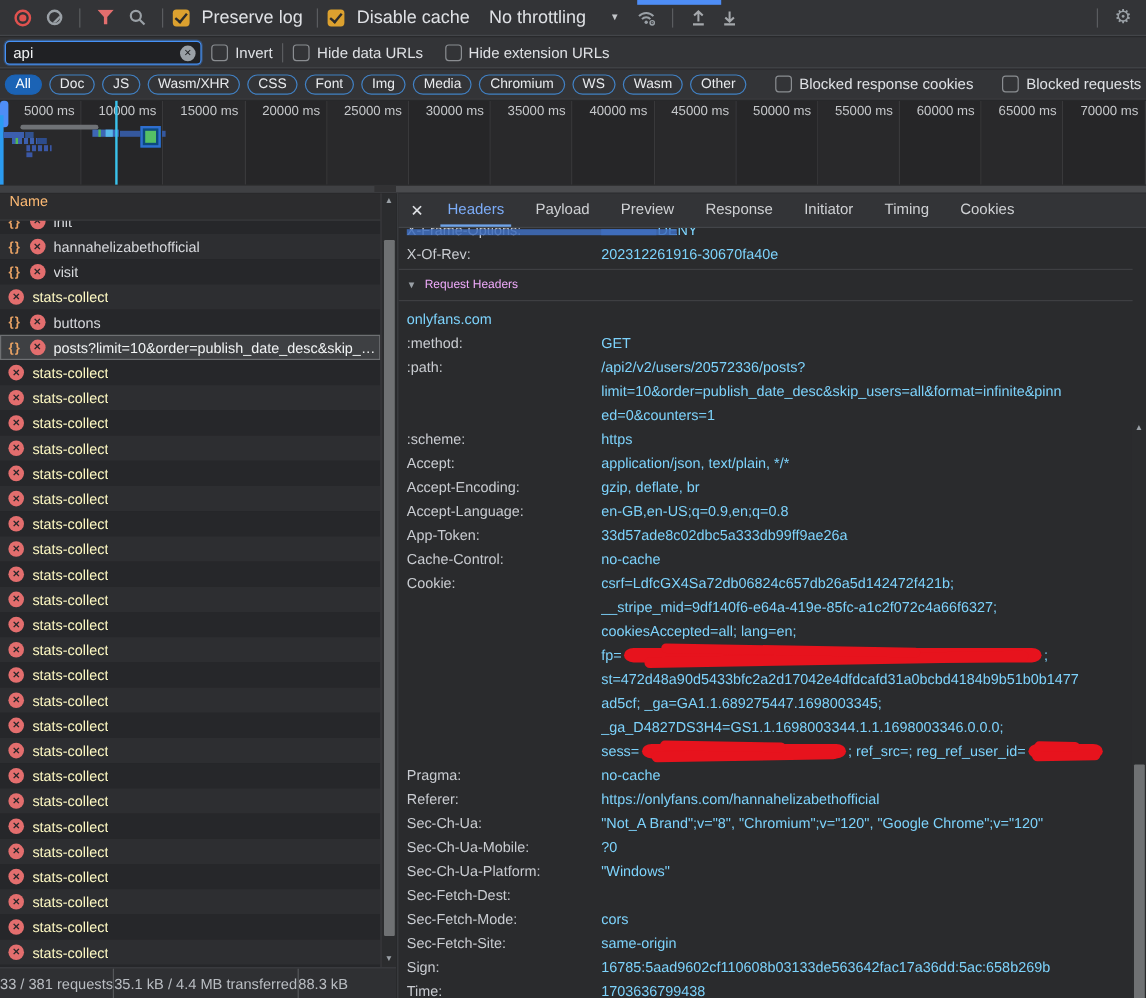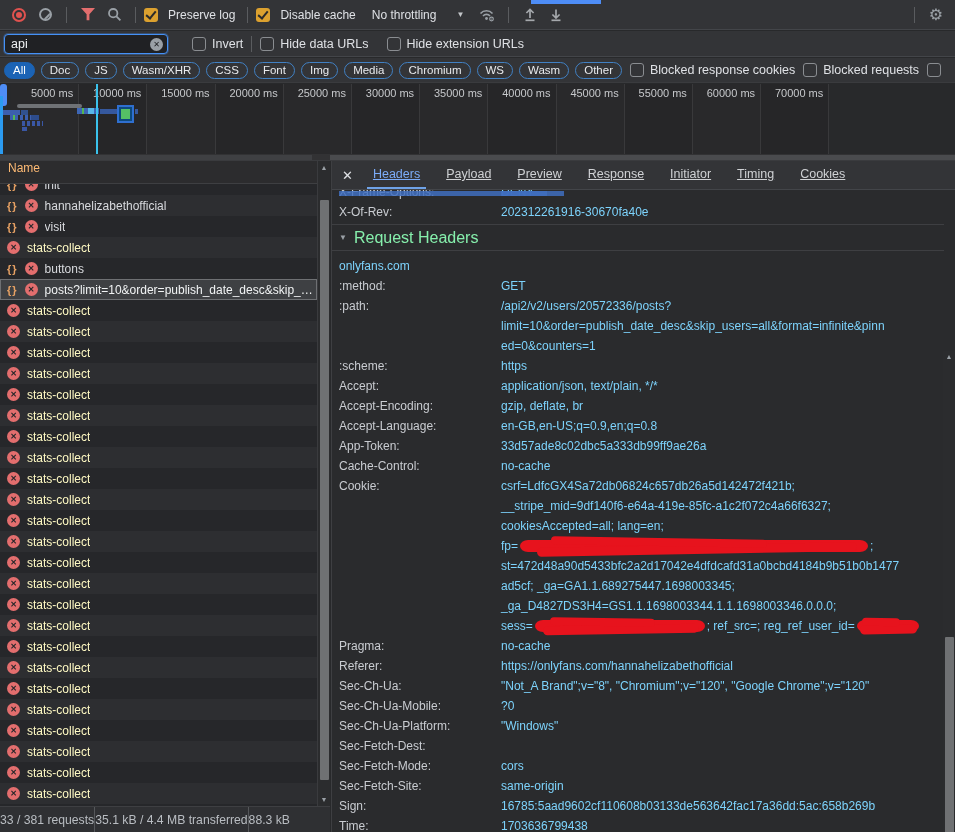--- a/index.html
+++ b/index.html
@@ -12,57 +12,57 @@
             border-bottom:1px solid #434549; display:flex; align-items:center; padding:0 6px; }
   .top-blue-strip { position:absolute; left:531px; top:0; width:70px; height:4px; background:#4e8df6; }
   .vsep { width:1px; height:16px; background:#5a5c5f; margin:0 8px; flex:0 0 auto; }
   .tbtn { display:flex; align-items:center; justify-content:center; width:26px; height:24px; flex:0 0 auto; cursor:pointer; }
   .rec { width:14px; height:14px; border:2px solid #e0524f; border-radius:50%; position:relative; }
   .rec::after { content:""; position:absolute; inset:2px; background:#e0524f; border-radius:50%; }
   .clr { width:13px; height:13px; border:2px solid #9aa0a6; border-radius:50%; position:relative; overflow:hidden; }
   .clr::after { content:""; position:absolute; left:5px; top:-2px; width:2px; height:18px; background:#9aa0a6; transform:rotate(45deg); }
   .funnel { width:14px; height:13px; background:#e36e6e;
             clip-path:polygon(0 0,100% 0,60% 48%,60% 94%,40% 94%,40% 48%); }
-  .tb-label { color:#dfe1e5; font-size:12px; margin:0 4px; white-space:nowrap; }
+  .tb-label { color:#dfe1e5; font-size:15px; margin:0 4px; white-space:nowrap; }
   .caret { font-size:8px; color:#c3c6c9; margin:0 10px 0 16px; }
   .icon-svg { display:block; }
   .gear { font-size:16px; color:#9aa0a6; line-height:1; }
   .topbar .spacer { flex:1; }
 
   
   .cb { width:14px; height:14px; border-radius:3px; flex:0 0 auto; position:relative; margin-right:6px; }
   .cb.checked { background:#dca12f; }
   .cb.checked::after { content:""; position:absolute; left:2px; top:3px; width:8px; height:4px;
                        border-left:2px solid #2b2b2b; border-bottom:2px solid #2b2b2b; transform:rotate(-50deg); }
   .cb.unchecked { border:1.5px solid #8a8d91; background:transparent; }
   .cb-group { display:flex; align-items:center; flex:0 0 auto; cursor:pointer; }
 
   
   .filterbar { position:absolute; left:0; top:31px; width:955px; height:26px; background:#333437;
                border-bottom:1px solid #434549; display:flex; align-items:center; padding:0 4px; }
   .search-box { position:relative; width:164px; height:20px; background:#202124; border:1px solid #4591f7;
                 border-radius:4px; box-shadow:0 0 0 1px rgba(69,145,247,.30); display:flex; align-items:center;
-                padding:0 32px 0 6px; margin-right:24px; }
+                padding:0 32px 0 6px; margin-right:8px; }
   .search-box .val { color:#f1f3f4; font-size:12.5px; }
   .input-clear { position:absolute; right:4px; top:3px; width:13px; height:13px; border-radius:50%;
                  background:#9aa0a6; color:#202124; font-size:8px; display:flex; align-items:center;
                  justify-content:center; cursor:pointer; }
 
   
   .pillbar { position:absolute; left:0; top:58px; width:955px; height:25px; background:#333437;
              border-bottom:1px solid #3a3b3e; display:flex; align-items:center; padding:0 4px; }
   .pills { display:flex; align-items:center; gap:6px; }
   .pill { background:transparent; border:1px solid #4181c4; border-radius:9px; color:#e8eaed;
           font-family:"Liberation Sans",sans-serif; font-size:11.5px; padding:1px 8px 2px; cursor:pointer; white-space:nowrap; }
   .pill.active { background:#1b63b5; border-color:#1b63b5; color:#fff; }
-  .pillbar .cb-group { margin-left:8px; }
+  .pillbar .cb-group { margin-left:24px; }
   .cb-label { font-size:12.5px; color:#dfe1e5; white-space:nowrap; }
 
   
-  .overview { position:absolute; left:0; top:84px; width:955px; height:70px; display:flex; overflow:hidden;padding-left:11px; }
+  .overview { position:absolute; left:0; top:84px; width:955px; height:70px; display:flex; overflow:hidden; }
   .ov-col { flex:0 0 68.2px; border-right:1px solid #39393b; padding-top:3px; }
   .ov-col:nth-of-type(odd) { background:#29292b; }
   .ov-col:nth-of-type(even) { background:#262628; }
   .tick { display:block; text-align:right; padding-right:5px; font-size:11px; color:#c6c8cb; white-space:nowrap; }
   .marks { position:absolute; inset:0; pointer-events:none; }
   .marks span { position:absolute; display:block; }
   .ov-scroll { position:absolute; left:0; top:154px; width:955px; height:7px; background:#323234; border-bottom:1px solid #3a3b3e; }
   .ov-scroll .thumb-l { position:absolute; left:0; top:1px; width:312px; height:5px; background:#3f4043; }
   .ov-scroll .thumb-r { position:absolute; left:330px; top:1px; width:625px; height:5px; background:#4a4b4e; }
 
@@ -103,37 +103,37 @@
   .status-item + .status-item { border-left:1px solid #55575a; }
 
   
   .right-panel { position:absolute; left:331px; top:161px; width:624px; height:671px; background:#2a2b2d;
                  border-left:1px solid #3e3f42; overflow:hidden; }
   .tabbar { position:absolute; left:0; top:0; width:100%; height:29px; background:#333437;
             border-bottom:1px solid #434549; display:flex; align-items:center; padding-left:10px; }
   .close-x { font-size:13px; color:#dfe1e5; margin-right:14px; cursor:pointer; }
   .tabs { display:flex; height:100%; gap:14px; }
   .tab { display:flex; align-items:center; padding:0 6px; height:100%; color:#cfd1d4; font-size:12.5px;
-         background:none; border:none; border-bottom:2px solid transparent; font-family:"Liberation Sans",sans-serif; cursor:pointer;text-decoration:underline; }
+         background:none; border:none; border-bottom:2px solid transparent; font-family:"Liberation Sans",sans-serif; cursor:pointer; }
   .tab.active { color:#7cacf8; border-bottom-color:#6fa3e8; }
 
   .detail-content { position:absolute; left:0; top:29px; width:612px; bottom:0; overflow:hidden; }
   .hrow, .prow { display:flex; padding-left:7px; }
   .hname { flex:0 0 162px; color:#c9ccd1; line-height:20px; white-space:nowrap; }
   .hval { flex:1; color:#7dd3fc; line-height:20px; }
   .val-line { min-height:20px; white-space:nowrap; }
-  .prow-clip { height:12px; overflow:hidden; position:relative; }
+  .prow-clip { height:12px; overflow:hidden; position:relative;gap:47px; }
   .prow-clip .inner { margin-top:-8px; }
   .bluebar  { position:absolute; left:7px; top:1px; width:225px; height:5px; background:#3f6fc0; opacity:.85; }
   .bluebar2 { position:absolute; left:169px; top:1px; width:46px; height:5px; background:#3f6fc0; opacity:.85; }
   .hsep { border-top:1px solid #3e3f42; margin-top:2px; }
   .section-row { height:26px; display:flex; align-items:center; gap:7px; padding-left:7px;
                  border-bottom:1px solid #3e3f42; cursor:pointer; }
   .disclosure { font-size:8px; color:#9aa0a6; }
-  .section-title { color:#86efac; font-size:16px; }
+  .section-title { color:#f0abfc; font-size:10px; }
   .headers-list { padding-top:5px; }
 
   
   .scribble { display:inline-block; height:12px; background:#e7131d; border-radius:8px / 6px;
               position:relative; vertical-align:-2px; margin:0 2px; }
   .scribble::before { content:""; position:absolute; left:5%; right:3%; top:5px; height:9px;
                       background:#e7131d; border-radius:6px; transform:rotate(-1deg); }
   .scribble::after  { content:""; position:absolute; left:9%; width:62%; top:-2px; height:8px;
                       background:#e7131d; border-radius:6px; transform:rotate(1deg); }
 </style>
@@ -276,24 +276,30 @@
       <div class="ov-col">
         <span class="tick">35000 ms</span>
       </div>
       <div class="ov-col">
         <span class="tick">40000 ms</span>
       </div>
       <div class="ov-col">
         <span class="tick">45000 ms</span>
       </div>
       <div class="ov-col">
+        <span class="tick">50000 ms</span>
+      </div>
+      <div class="ov-col">
         <span class="tick">55000 ms</span>
       </div>
       <div class="ov-col">
         <span class="tick">60000 ms</span>
+      </div>
+      <div class="ov-col">
+        <span class="tick">65000 ms</span>
       </div>
       <div class="ov-col">
         <span class="tick">70000 ms</span>
       </div>
     </div>
   <div class="marks" style="position:absolute;left:0;top:84px;width:955px;height:70px;">
     <span style="left:0;top:0;width:7px;height:22px;background:#4e8df6;border-radius:3px;"></span>
     <span style="left:0;top:12px;width:3px;height:58px;background:#2b9bf0;"></span>
     <span style="left:17px;top:20px;width:65px;height:4px;background:#6f7276;border-radius:2px;"></span>
     <span style="left:3px;top:26px;width:17px;height:5px;background:#3c5fae;"></span>

